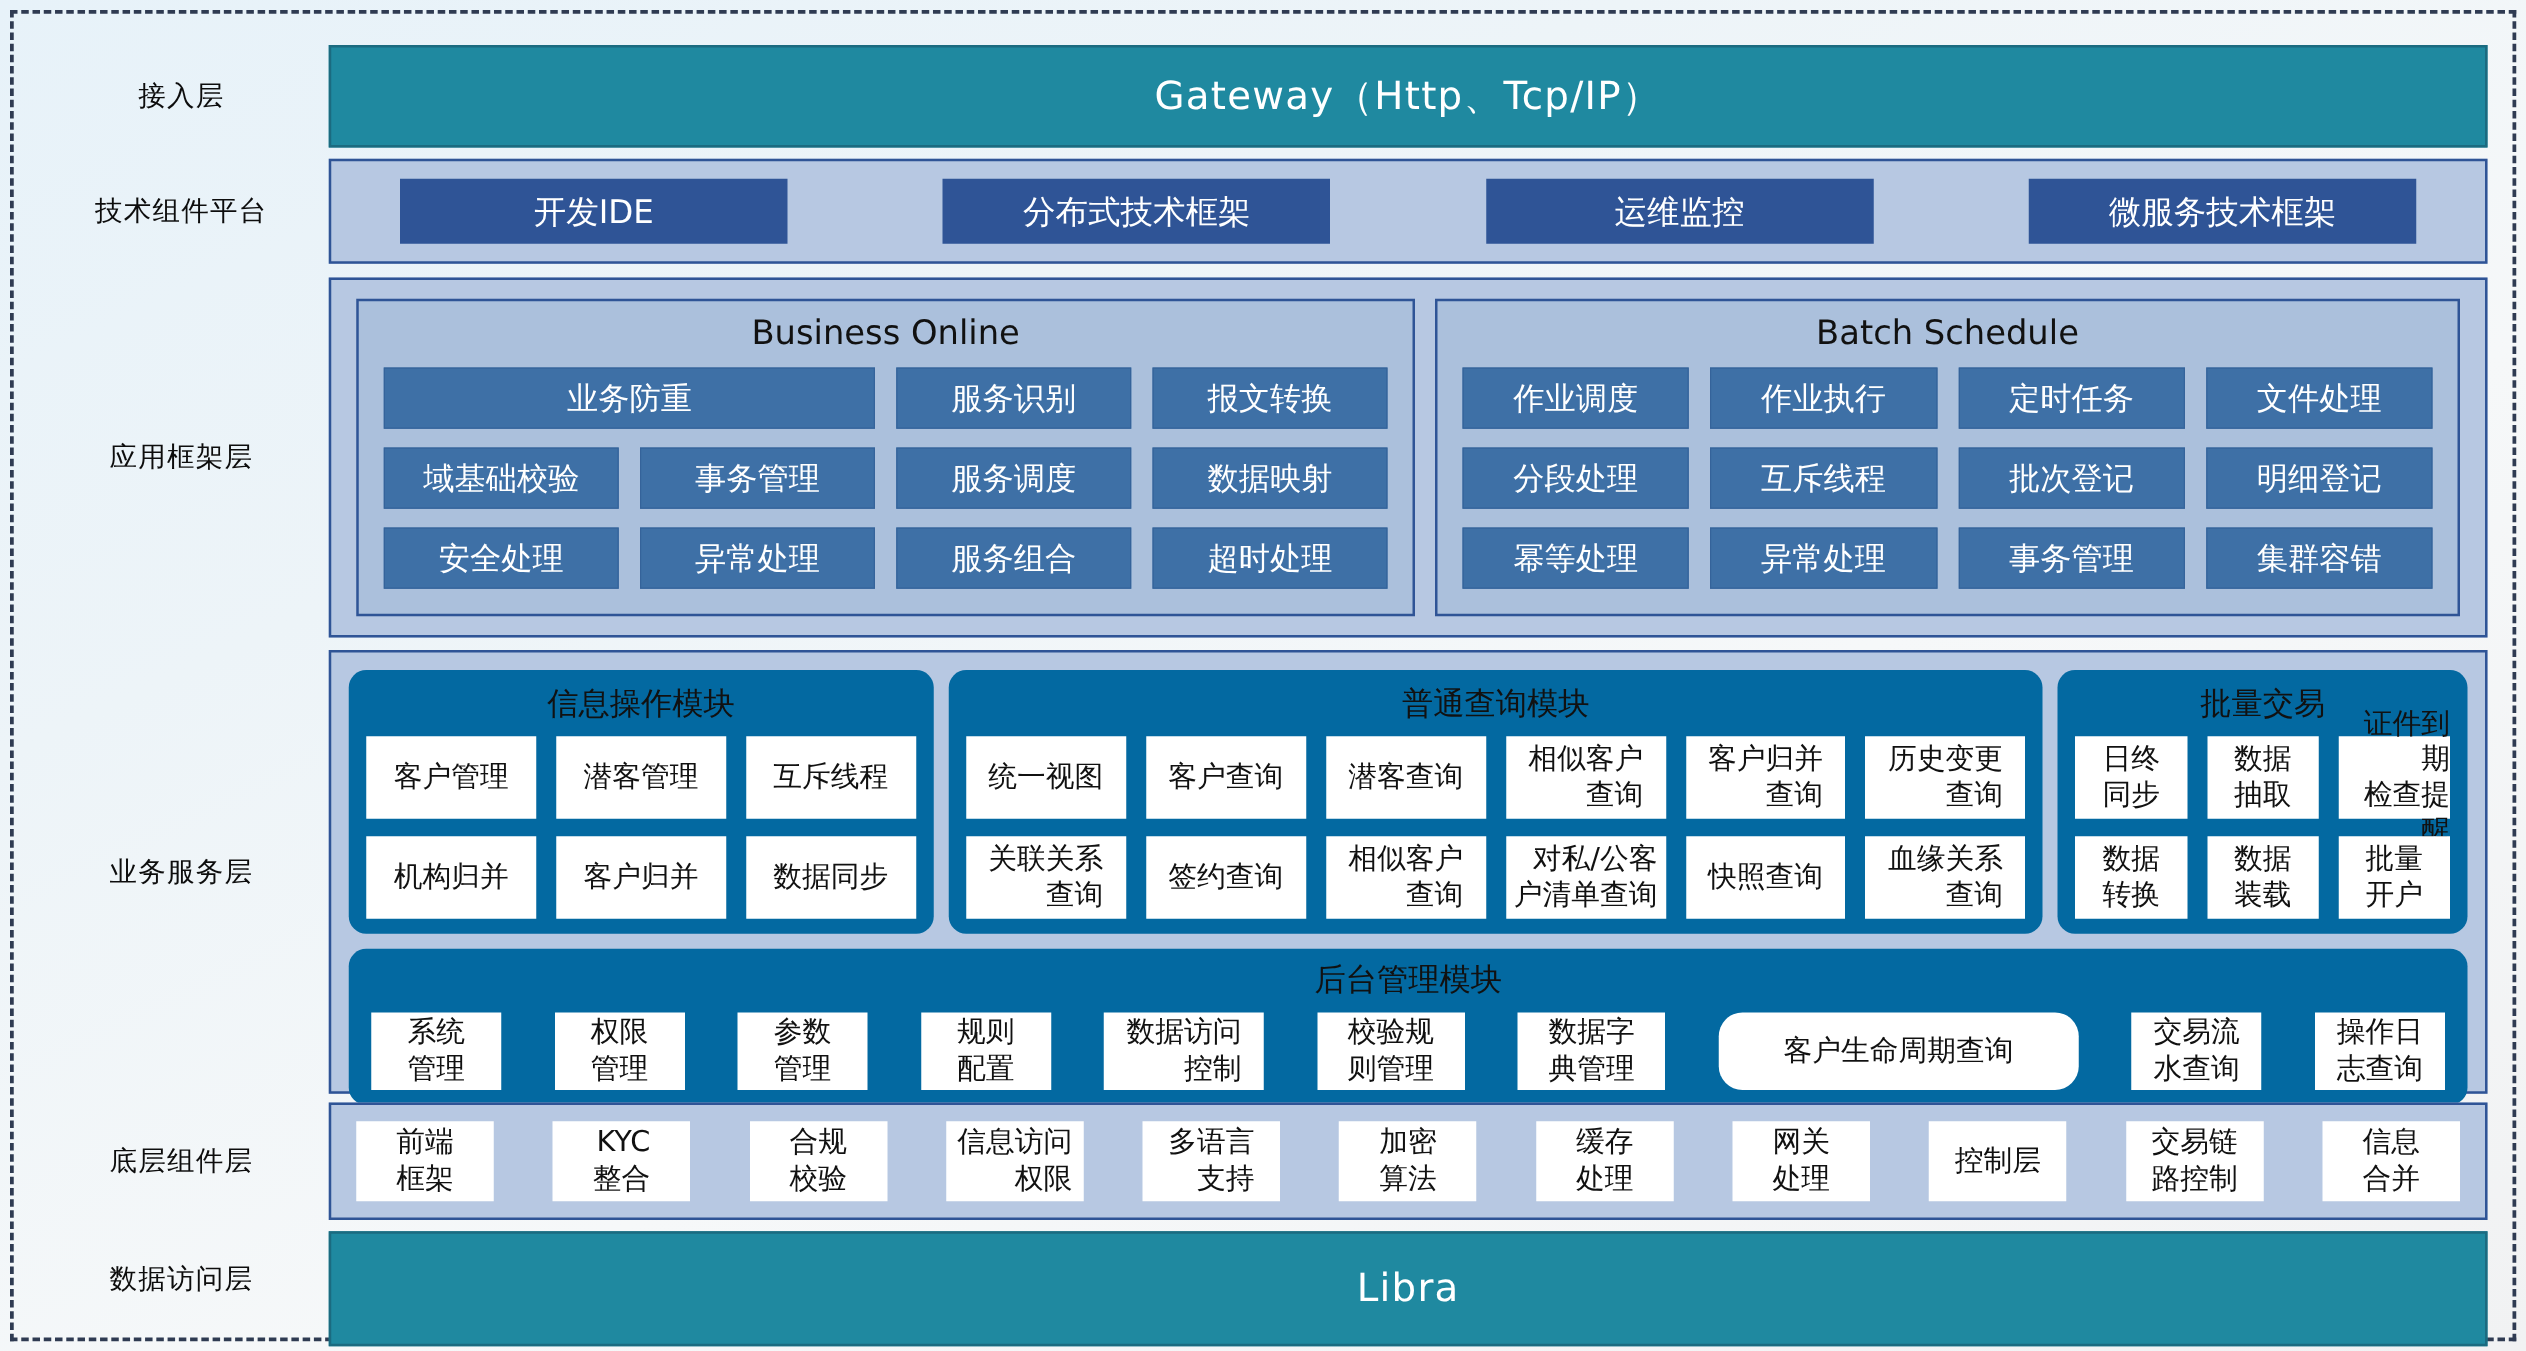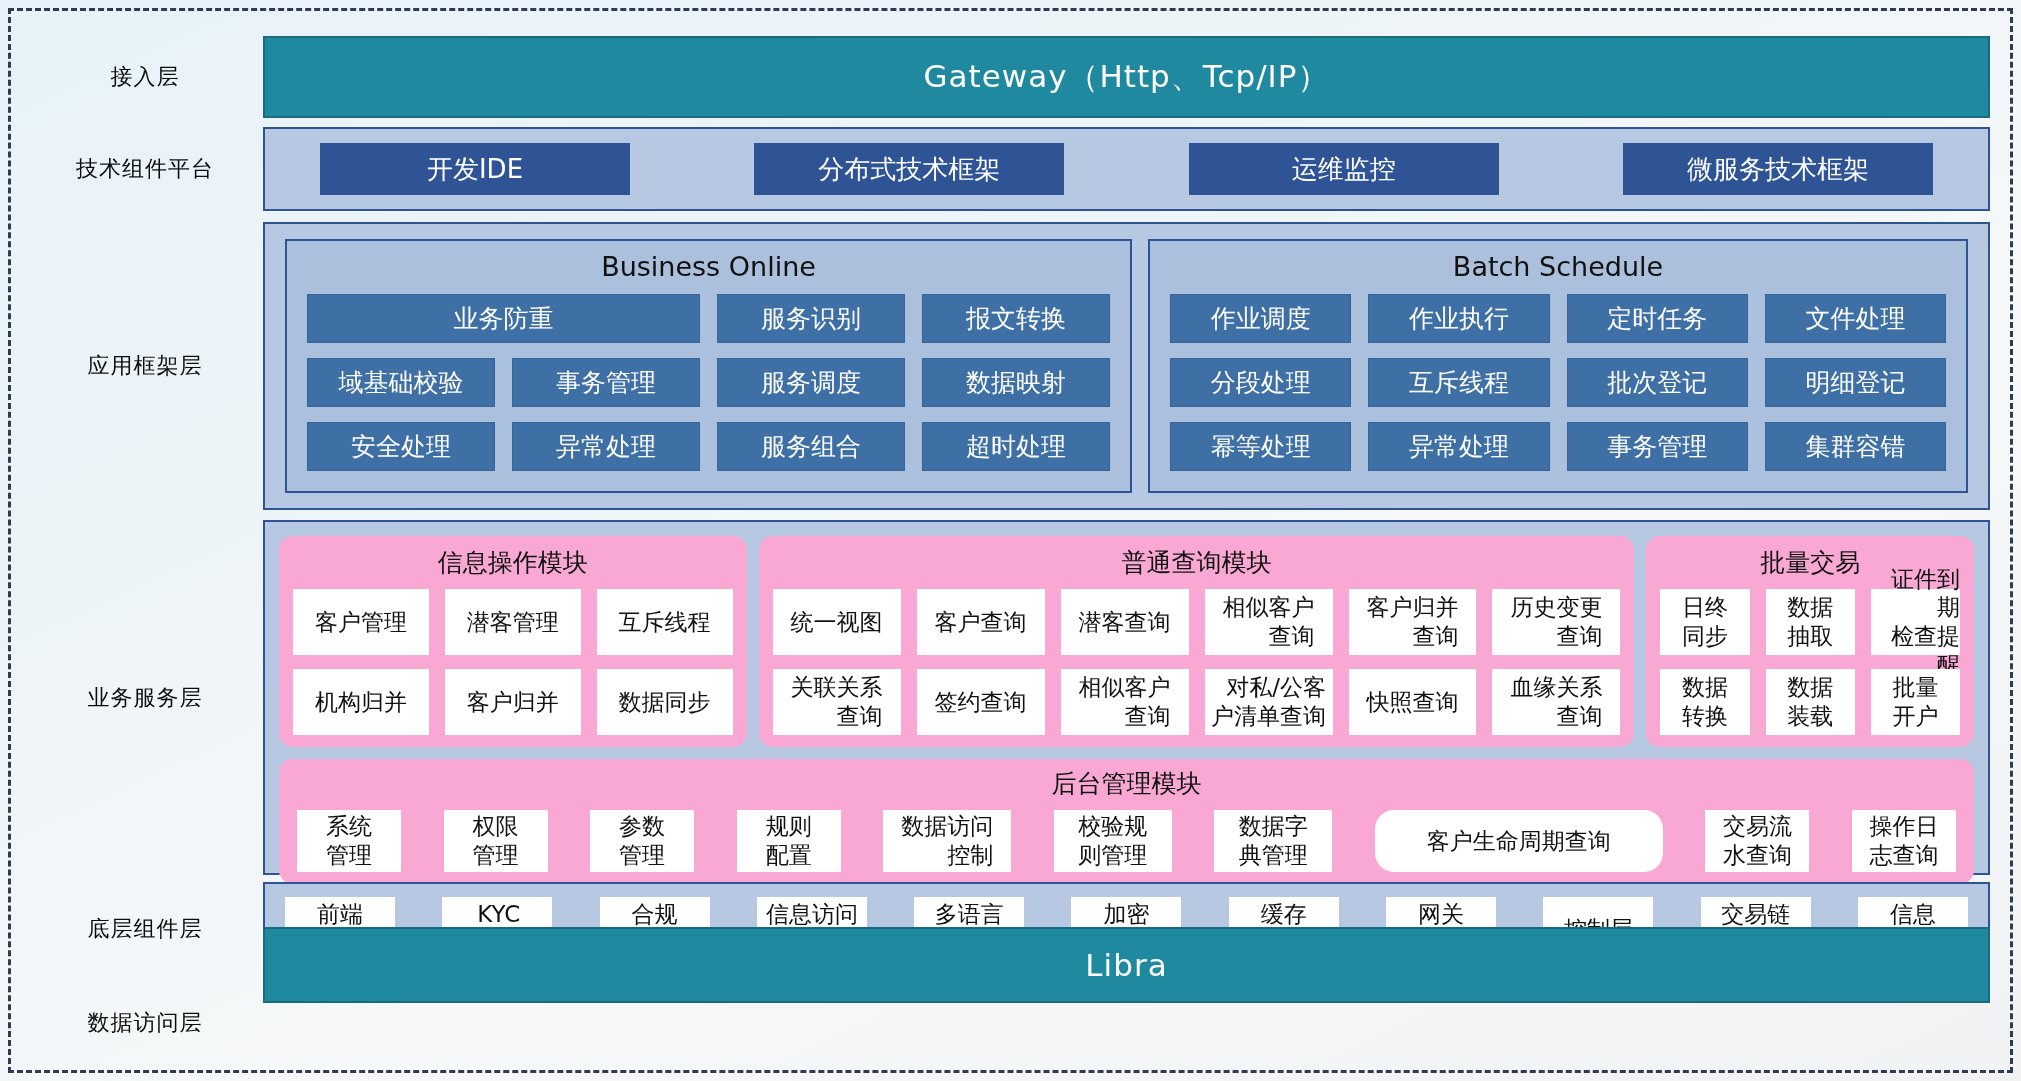--- a/index.html
+++ b/index.html
@@ -23,21 +23,21 @@
   .lbl-data{top:985px;height:76px;}
 
   .band{position:absolute;left:263px;width:1727px;box-sizing:border-box;}
 
   .teal-bar{
     background:#1f89a0;border:2px solid #1b6b80;
     display:flex;align-items:center;justify-content:center;
     color:#ffffff;font-size:31px;letter-spacing:1px;
   }
   .access-bar{top:36px;height:82px;}
-  .data-bar{top:927px;height:76px;text-align:center;}
+  .data-bar{top:985px;height:92px;text-align:center;}
 
   .tech-band{
     top:127px;height:84px;background:#b7c8e2;border:2px solid #2f5496;
     display:flex;align-items:center;justify-content:space-between;padding:12px 55px;
   }
   .tech-btn{
     width:310px;height:52px;background:#2f5496;color:#fff;font-size:26px;
     display:flex;align-items:center;justify-content:center;
   }
 
@@ -59,21 +59,21 @@
     color:#fff;font-size:25px;
   }
   .span2{grid-column:span 2;}
 
   .biz-band{
     top:520px;height:355px;background:#b7c8e2;border:2px solid #2f5496;
     padding:14px;display:flex;flex-direction:column;gap:12px;
   }
   .biz-top{display:flex;gap:12px;flex:1 1 auto;}
   .module{
-    background:#f9a8d4;border-radius:14px;box-sizing:border-box;
+    background:#0369a1;border-radius:14px;box-sizing:border-box;
     padding:6px 14px 12px;
   }
   .module.info{width:480px;}
   .module.query{width:900px;}
   .module.batch{flex:1 1 auto;}
   .module-title{font-size:25px;color:#111;text-align:center;margin:4px 0 10px;}
   .module-grid{display:grid;gap:14px 16px;}
   .cols3{grid-template-columns:repeat(3,1fr);}
   .cols6{grid-template-columns:repeat(6,1fr);}
   .wbtn{

